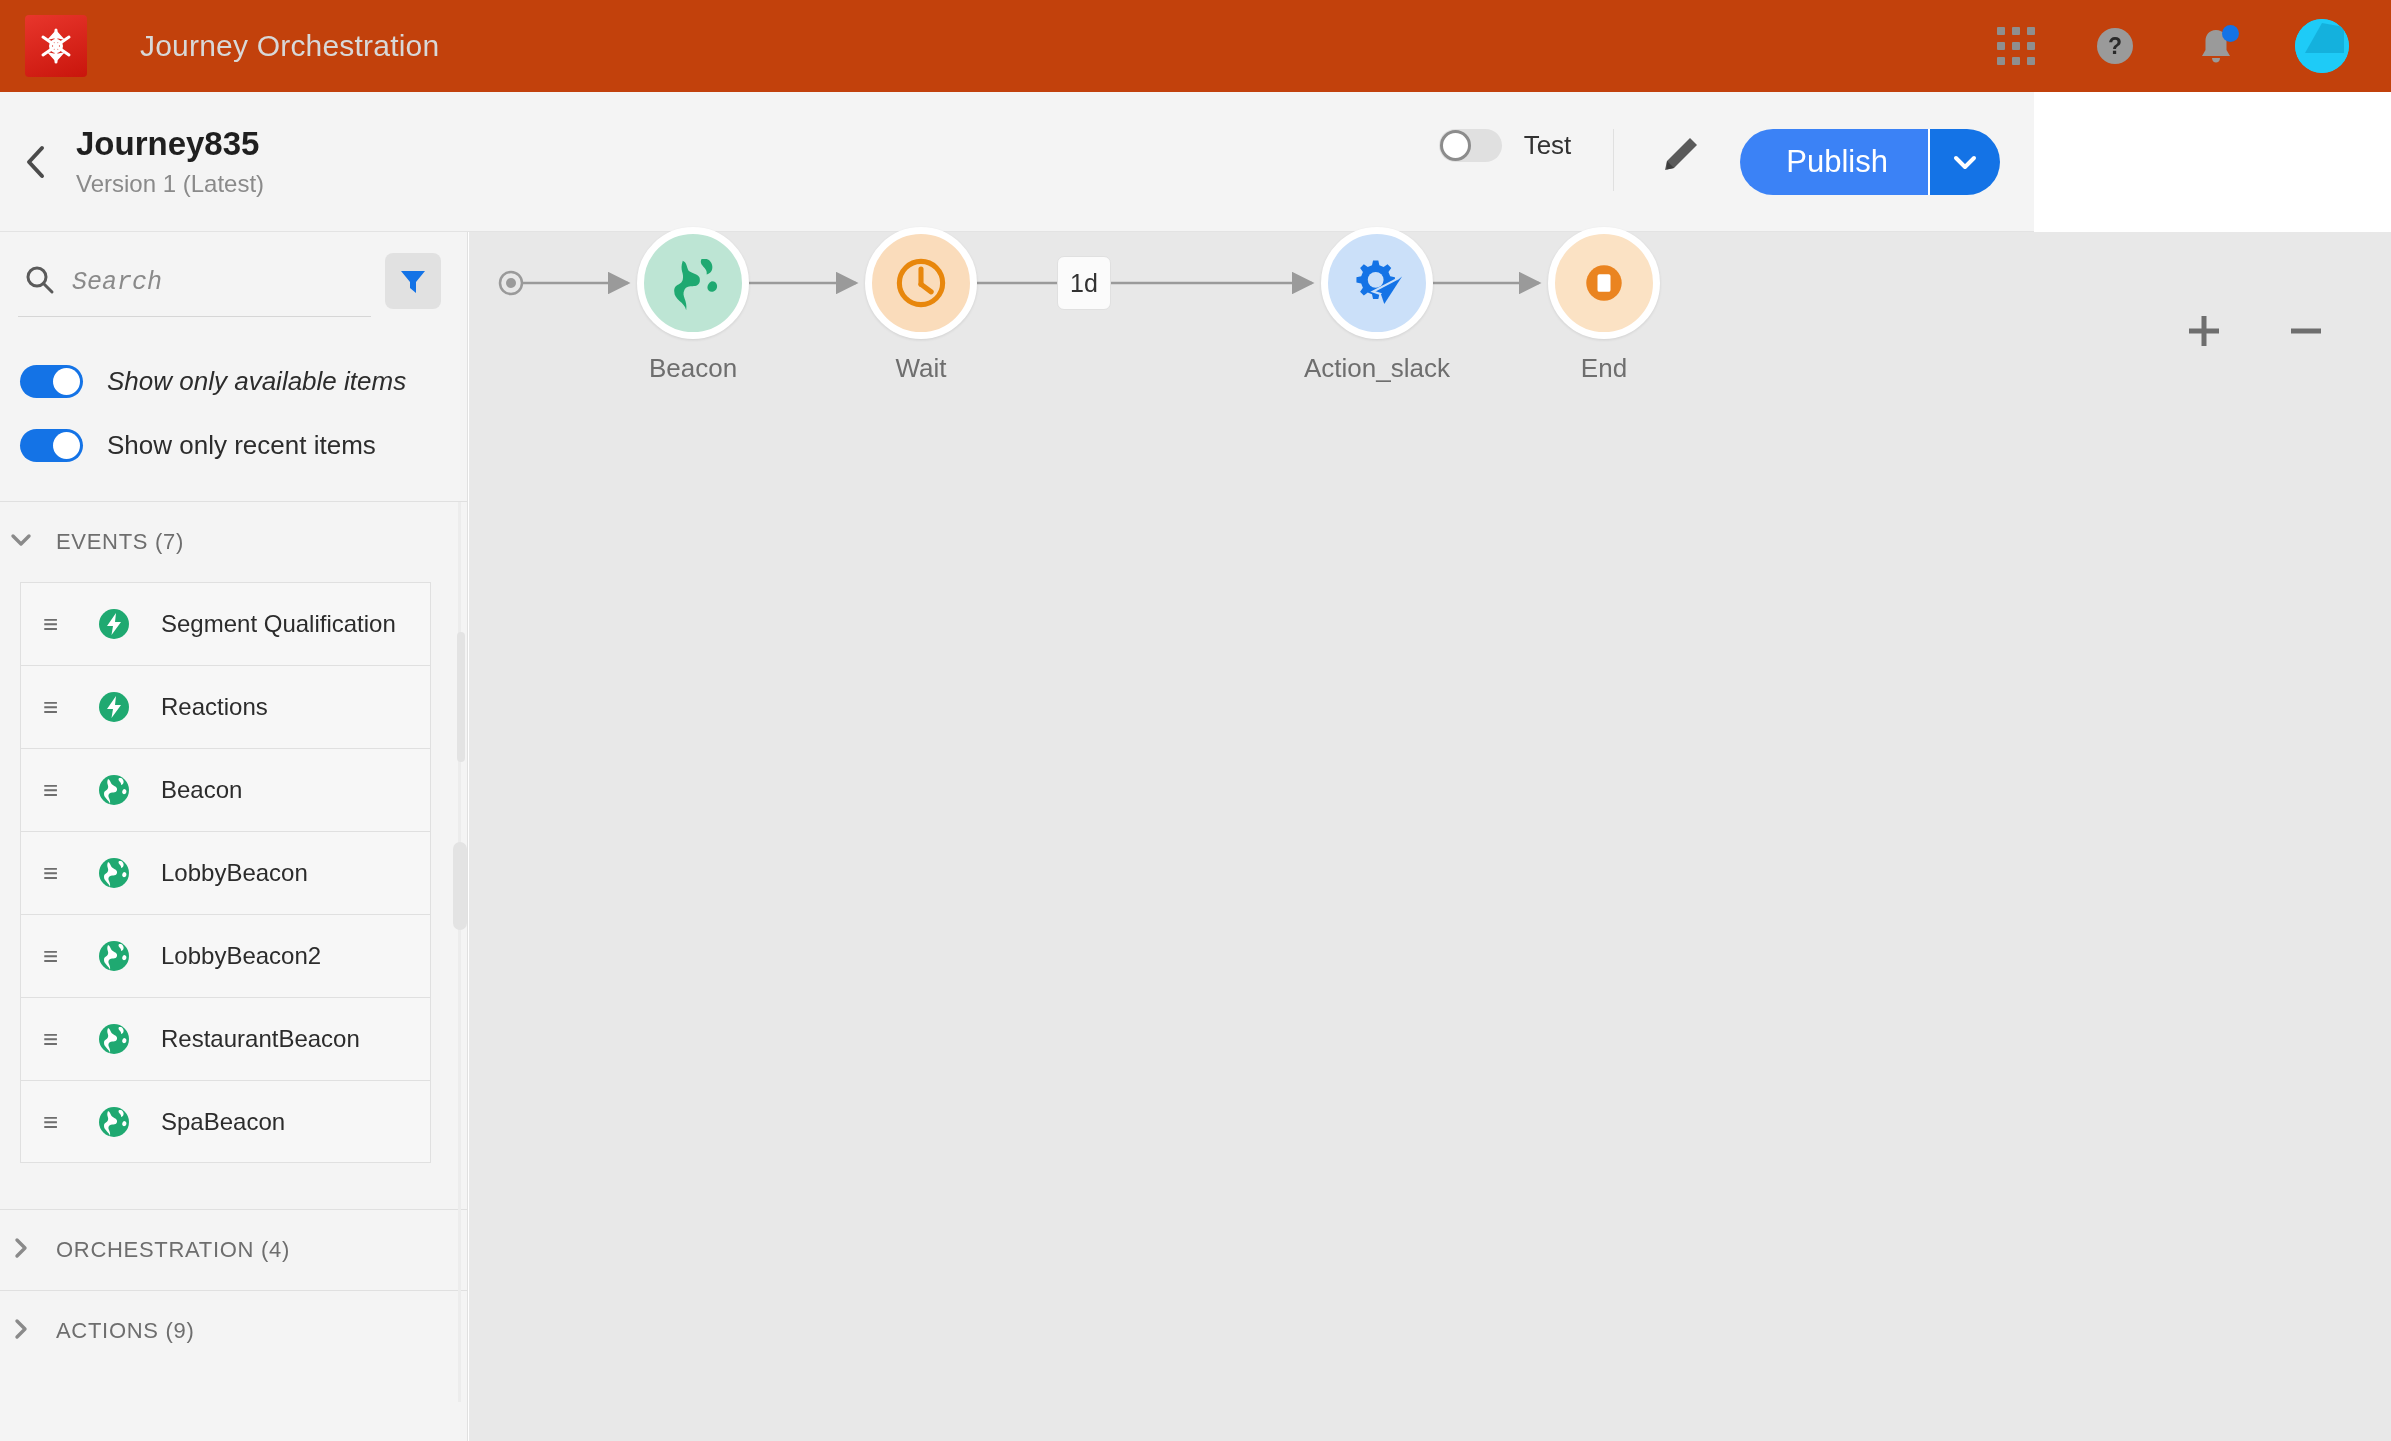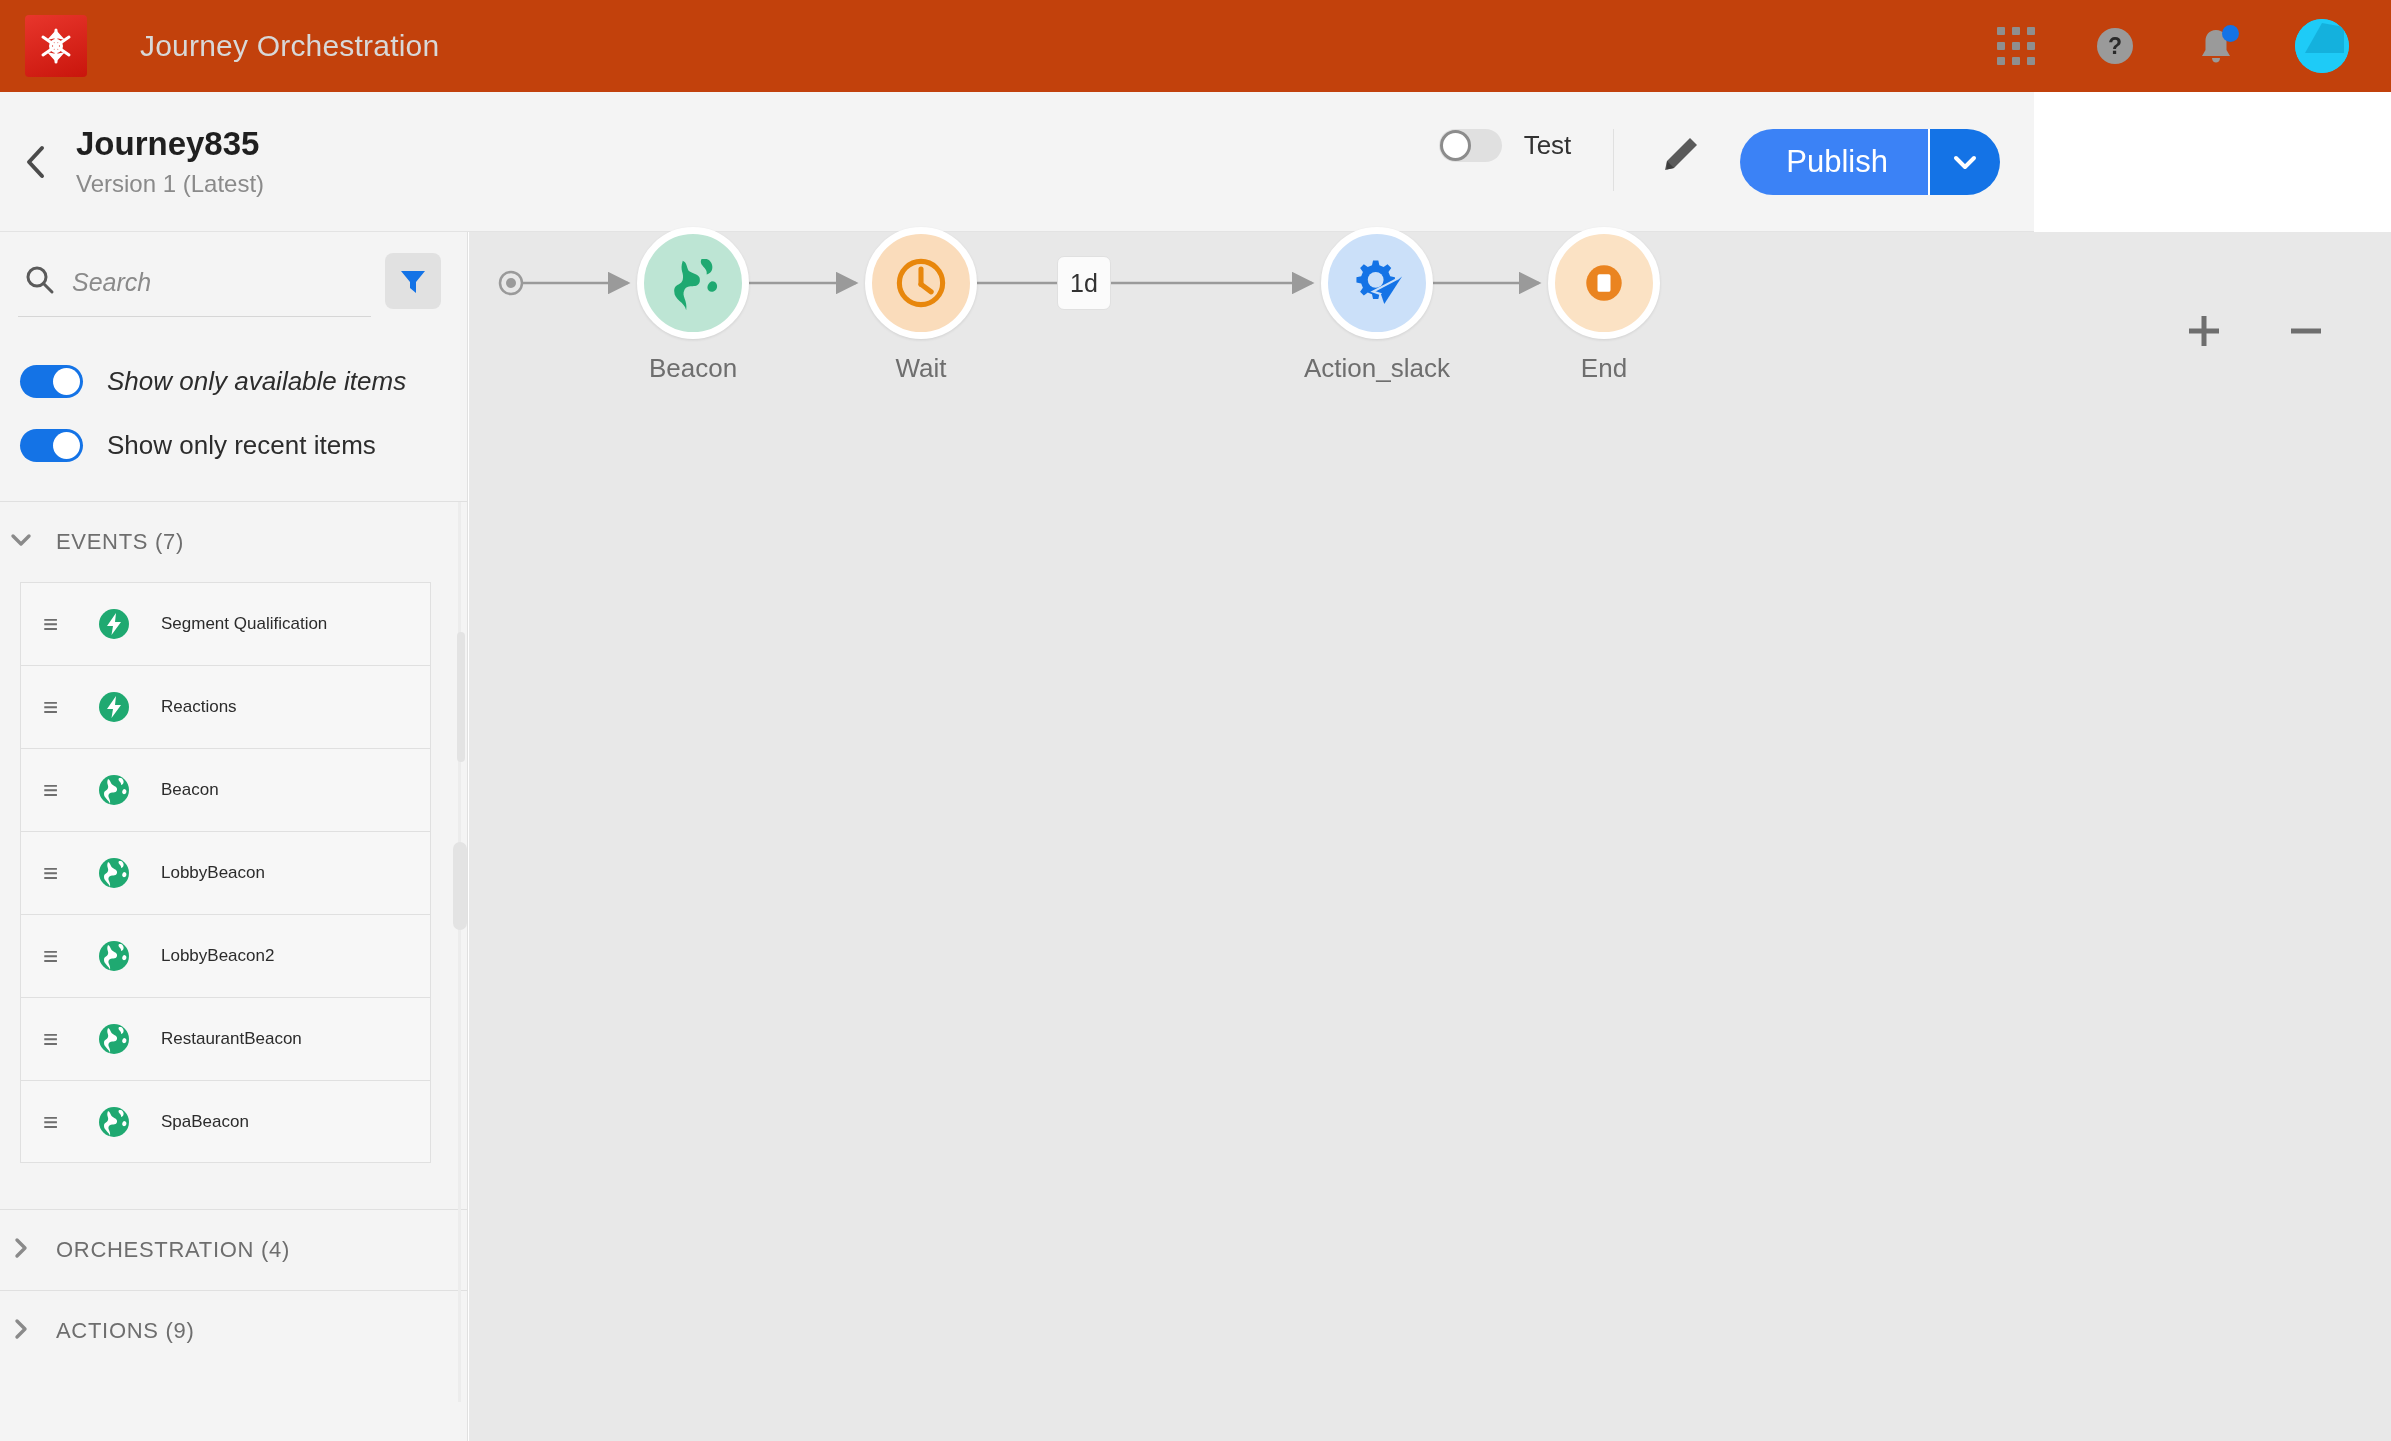--- a/index.html
+++ b/index.html
@@ -95,21 +95,21 @@
     width: 468px; height: 1209px;
     background: #f4f4f4;
     border-right: 1px solid #e0e0e0;
     overflow: hidden;
   }
   .search-row { display: flex; align-items: flex-start; padding: 18px 26px 0 18px; }
   .search-field { flex: 1; display: flex; align-items: center; gap: 16px;
     border-bottom: 1px solid #d6d6d6; padding: 14px 0 16px 6px; }
   .search-input {
     border: none; background: transparent; outline: none;
-    font-family: Liberation Sans, sans-serif;
+    font-family: Liberation Mono, monospace;
     font-size: 25px; font-style: italic; color: #000000; width: 100%;
   }
   .search-input::placeholder { color: #8a8a8a; font-style: italic; opacity: 1; }
   .filter-btn {
     width: 56px; height: 56px; border-radius: 8px; background: #e1e1e1;
     display: flex; align-items: center; justify-content: center;
     margin-left: 14px; margin-top: 3px; cursor: pointer;
   }
 
   .toggle-row { display: flex; align-items: center; gap: 24px; padding: 0 0 0 20px; height: 64px; }
@@ -127,21 +127,21 @@
   .section-head-label { font-size: 22px; color: #6e6e6e; letter-spacing: .7px; }
 
   .item-list { padding: 0 36px 0 20px; }
   .list-item {
     height: 83px; display: flex; align-items: center; gap: 30px;
     border: 1px solid #e0e0e0; border-bottom: none;
     background: #f7f7f7; padding-left: 22px; cursor: pointer;
   }
   .list-item:last-child { border-bottom: 1px solid #e0e0e0; }
   .drag-handle { width: 24px; color: #6e6e6e; font-size: 26px; line-height: 1; flex: none; }
-  .item-label { font-size: 17px; color: #2c2c2c; }
+  .item-label { font-size: 24px; color: #2c2c2c; }
   .item-icon { width: 34px; height: 34px; flex: none; display: flex; align-items: center; justify-content: center; }
   .sb-scroll-thumb-a { position: absolute; right: 2px; top: 400px; width: 8px; height: 130px; background: #e3e3e3; border-radius: 4px; }
   .sb-scroll-thumb-b { position: absolute; right: 0px; top: 610px; width: 14px; height: 88px; background: #e3e3e3; border-radius: 7px; }
   .sb-scroll-line { position: absolute; right: 6px; top: 270px; width: 3px; height: 900px; background: #ececec; }
 
   
   .canvas {
     position: absolute; left: 469px; top: 232px;
     width: 1922px; height: 1209px;
     background: #e8e8e8;

